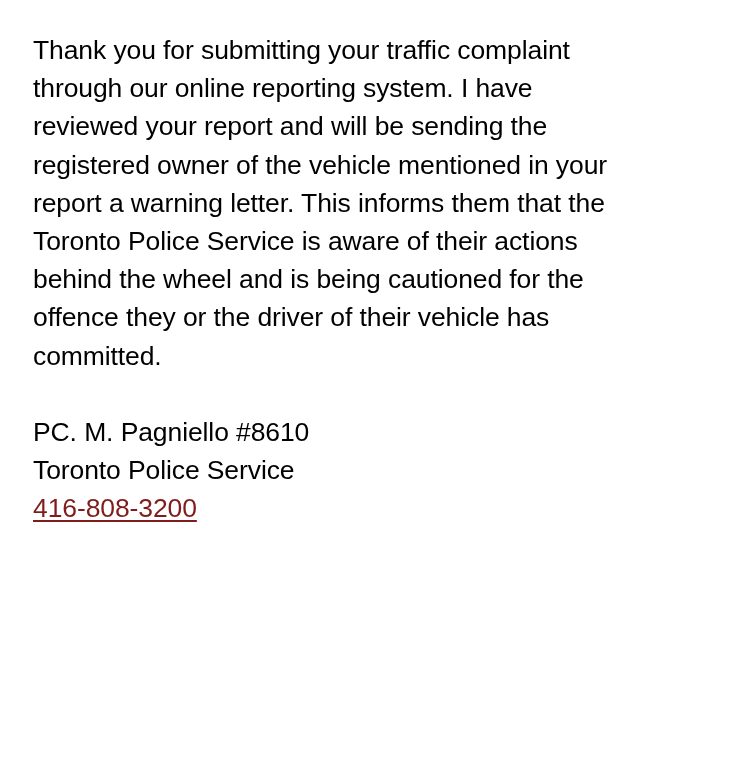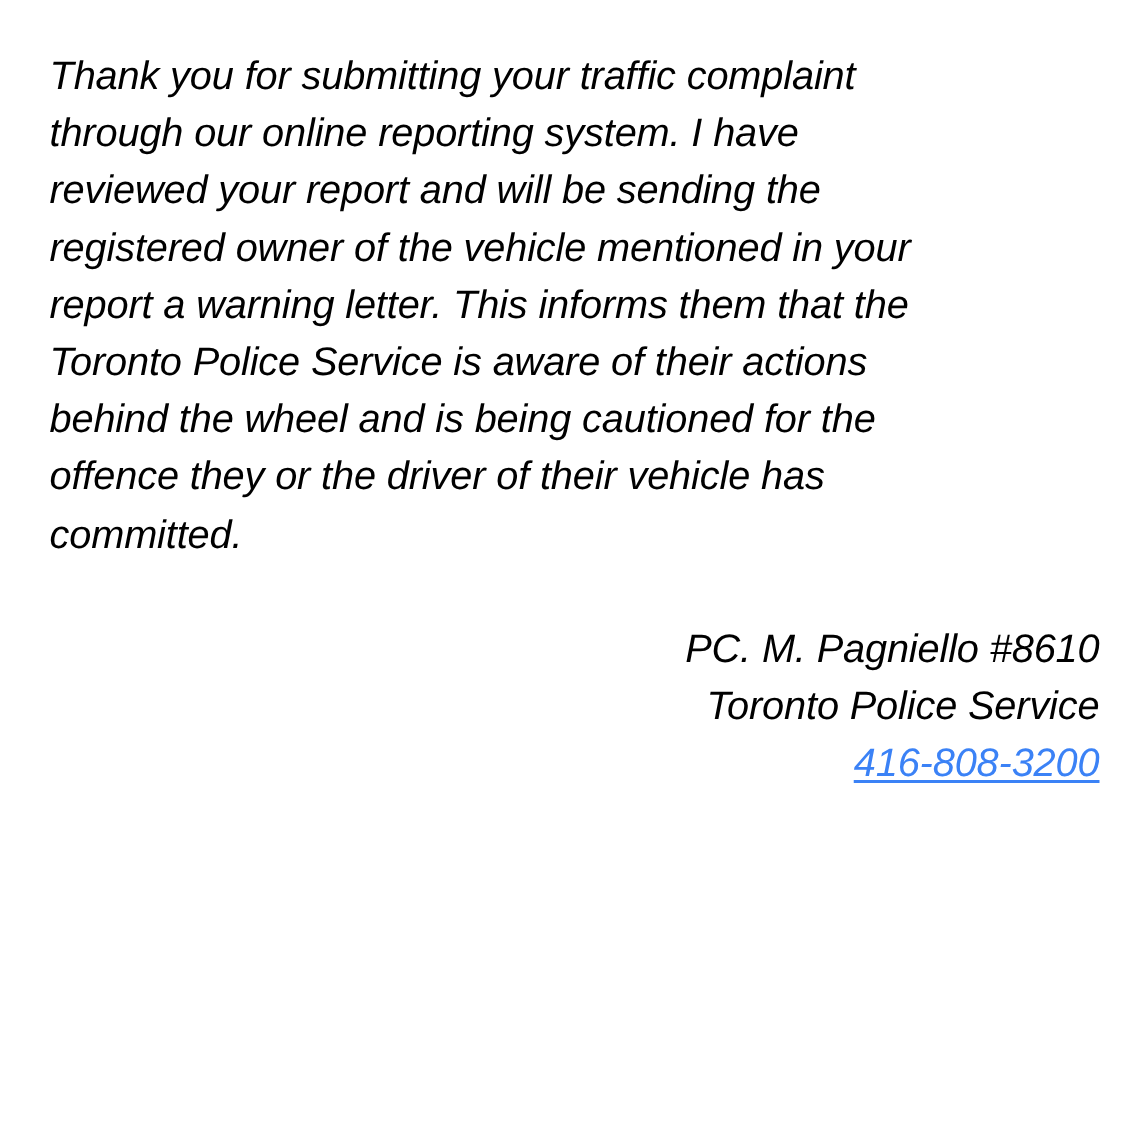--- a/index.html
+++ b/index.html
@@ -1,23 +1,23 @@
 <!DOCTYPE html>
 <html><head>
 <meta charset="utf-8">
 <style>
   html, body { margin:0; padding:0; background:#ffffff; }
   body { width:750px; height:760px; overflow:hidden; position:relative;
          font-family:"Liberation Sans", sans-serif; color:#000; }
   .msg { position:absolute; left:33px; top:31px; width:700px;
-         font-size:26.5px; line-height:38.2px; letter-spacing:-0.1px;font-style:italic; }
+         font-size:26.5px; line-height:38.2px; letter-spacing:-0.1px; }
   .para { margin:0 0 38.2px 0; white-space:pre-line; }
   .sig { margin:0; }
-  .sig div { white-space:nowrap;text-align:right; }
-  a.phone { color:#3b82f6; text-decoration:underline; text-underline-offset:3px; }
+  .sig div { white-space:nowrap; }
+  a.phone { color:#7f1d1d; text-decoration:underline; text-underline-offset:3px; }
 </style>
 </head>
 <body>
 
 <div class="msg">
   <p class="para">Thank you for submitting your traffic complaint
 through our online reporting system.  I have
 reviewed your report and will be sending the
 registered owner of the vehicle mentioned in your
 report a warning letter.  This informs them that the

